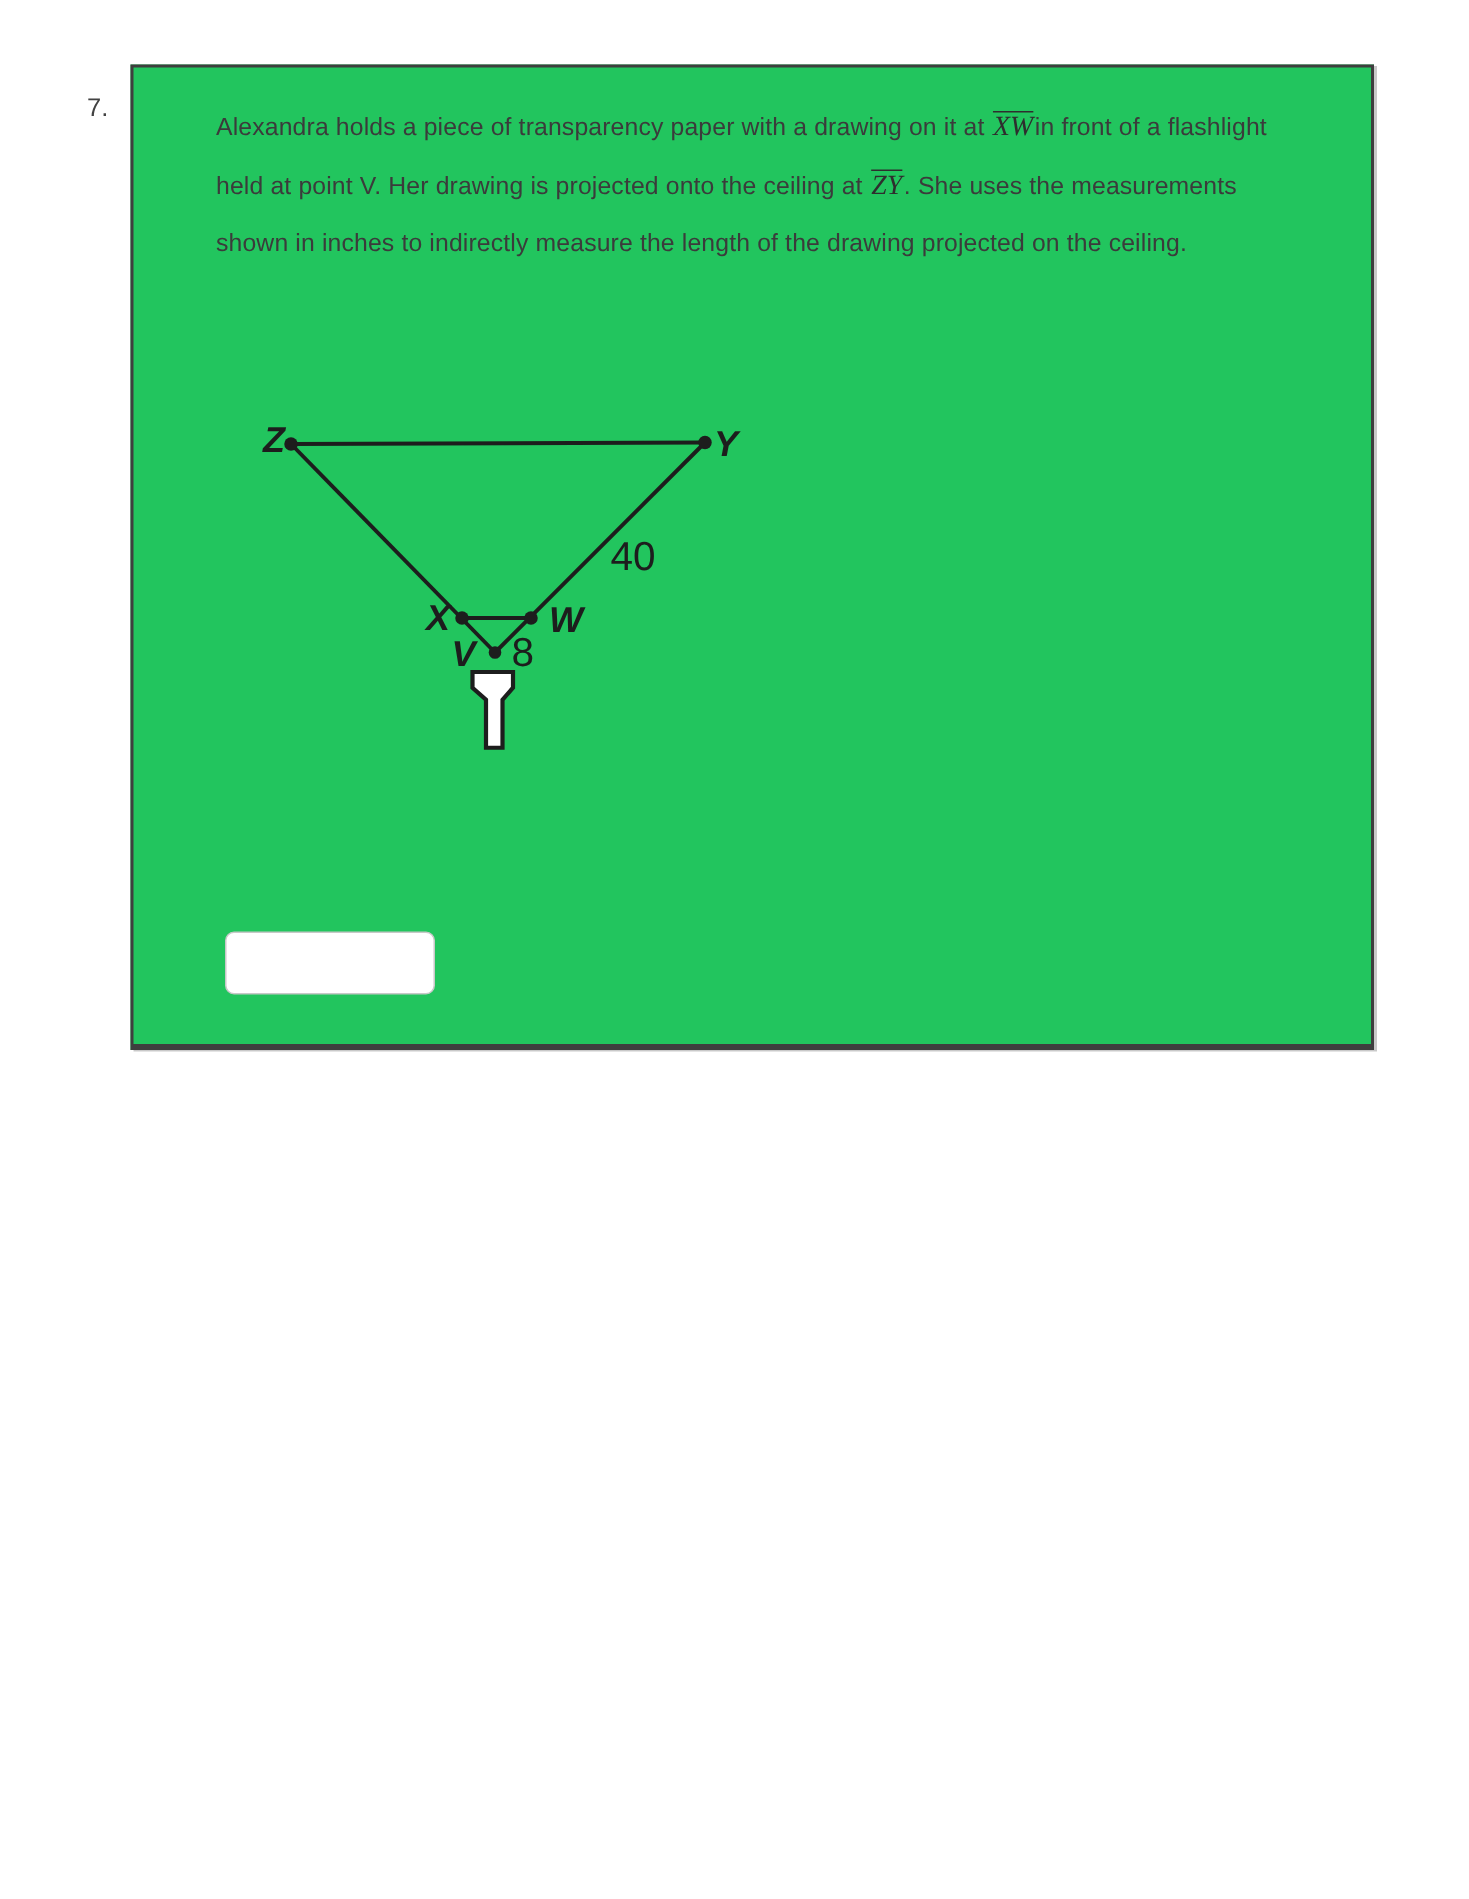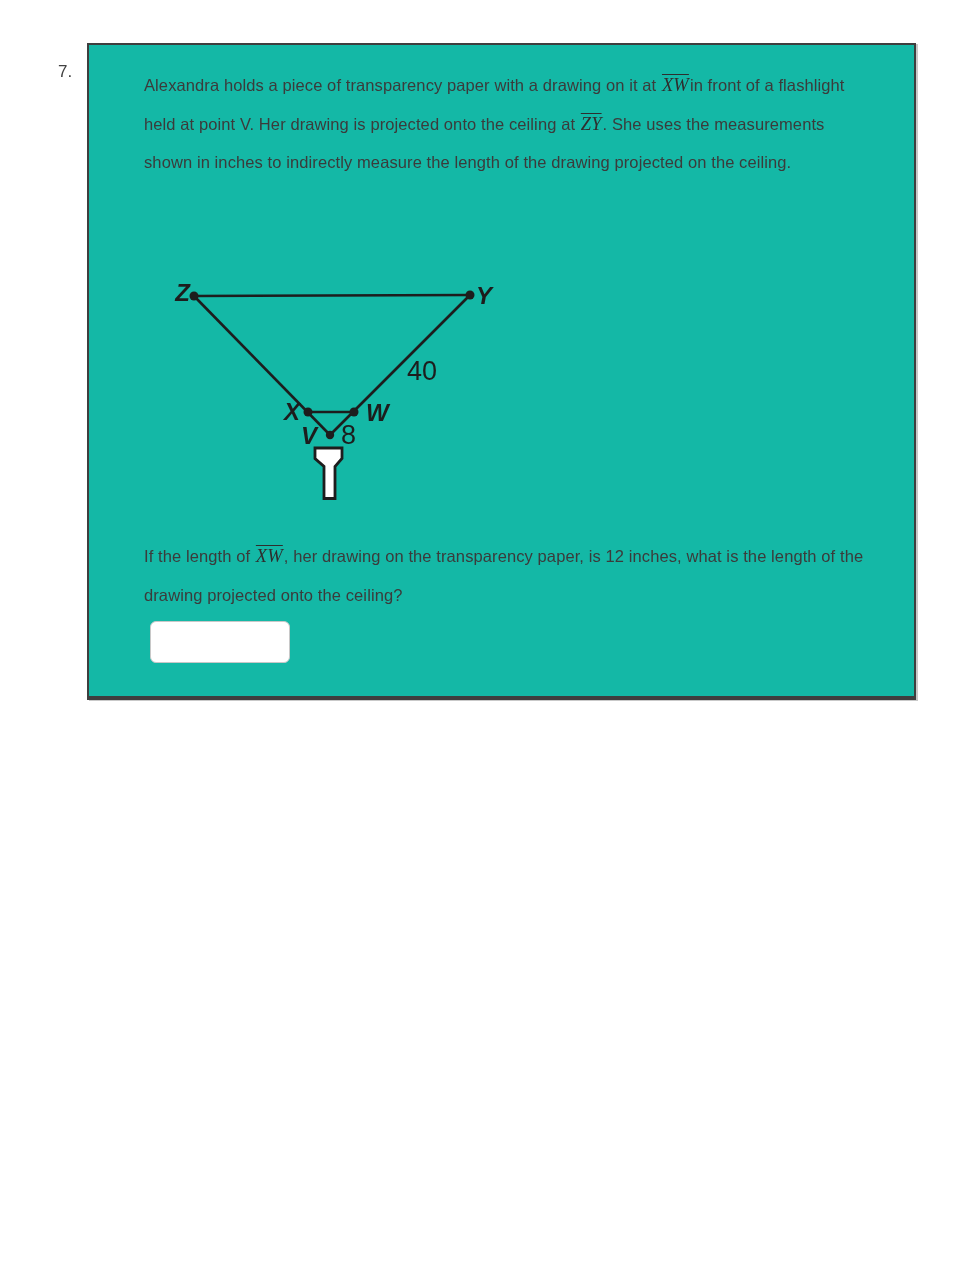--- a/index.html
+++ b/index.html
@@ -22,21 +22,21 @@
     font-size: 17px;
     color: #424242;
   }
   .q-card {
     position: absolute;
     left: 87px;
     top: 43px;
     width: 829px;
     height: 657px;
     box-sizing: border-box;
-    background: #14b8a6;
+    background: #22c55e;
     border: 2px solid #3e3e3e;
     border-bottom-width: 4px;
     box-shadow: 2px 1px 0 #c9c9c9;
   }
   .problem-text {
     position: absolute;
     left: 55px;
     top: 21px;
     width: 732px;
     font-size: 16.5px;
@@ -146,21 +146,18 @@
         <text class="dia-letter" x="474" y="302" text-anchor="start">Y</text>
         <text class="dia-letter" x="298" y="418" text-anchor="end">X</text>
         <text class="dia-letter" x="364" y="419" text-anchor="start">W</text>
         <text class="dia-letter" x="315" y="442" text-anchor="end">V</text>
 
         <text class="dia-num" x="420" y="378" text-anchor="middle">40</text>
         <text class="dia-num" x="339" y="442" text-anchor="start">8</text>
       </svg>
     </div>
 
-    <div class="prompt-text">
-      <span>If the length of </span><span class="math">XW</span><span>, her drawing on the transparency paper, is 12 inches, what is the length of the drawing projected onto the ceiling?</span>
-    </div>
 
     <input type="text" class="answer-input" placeholder="" style="">
 
   </div>
 
 </div>
 
 </body></html>

